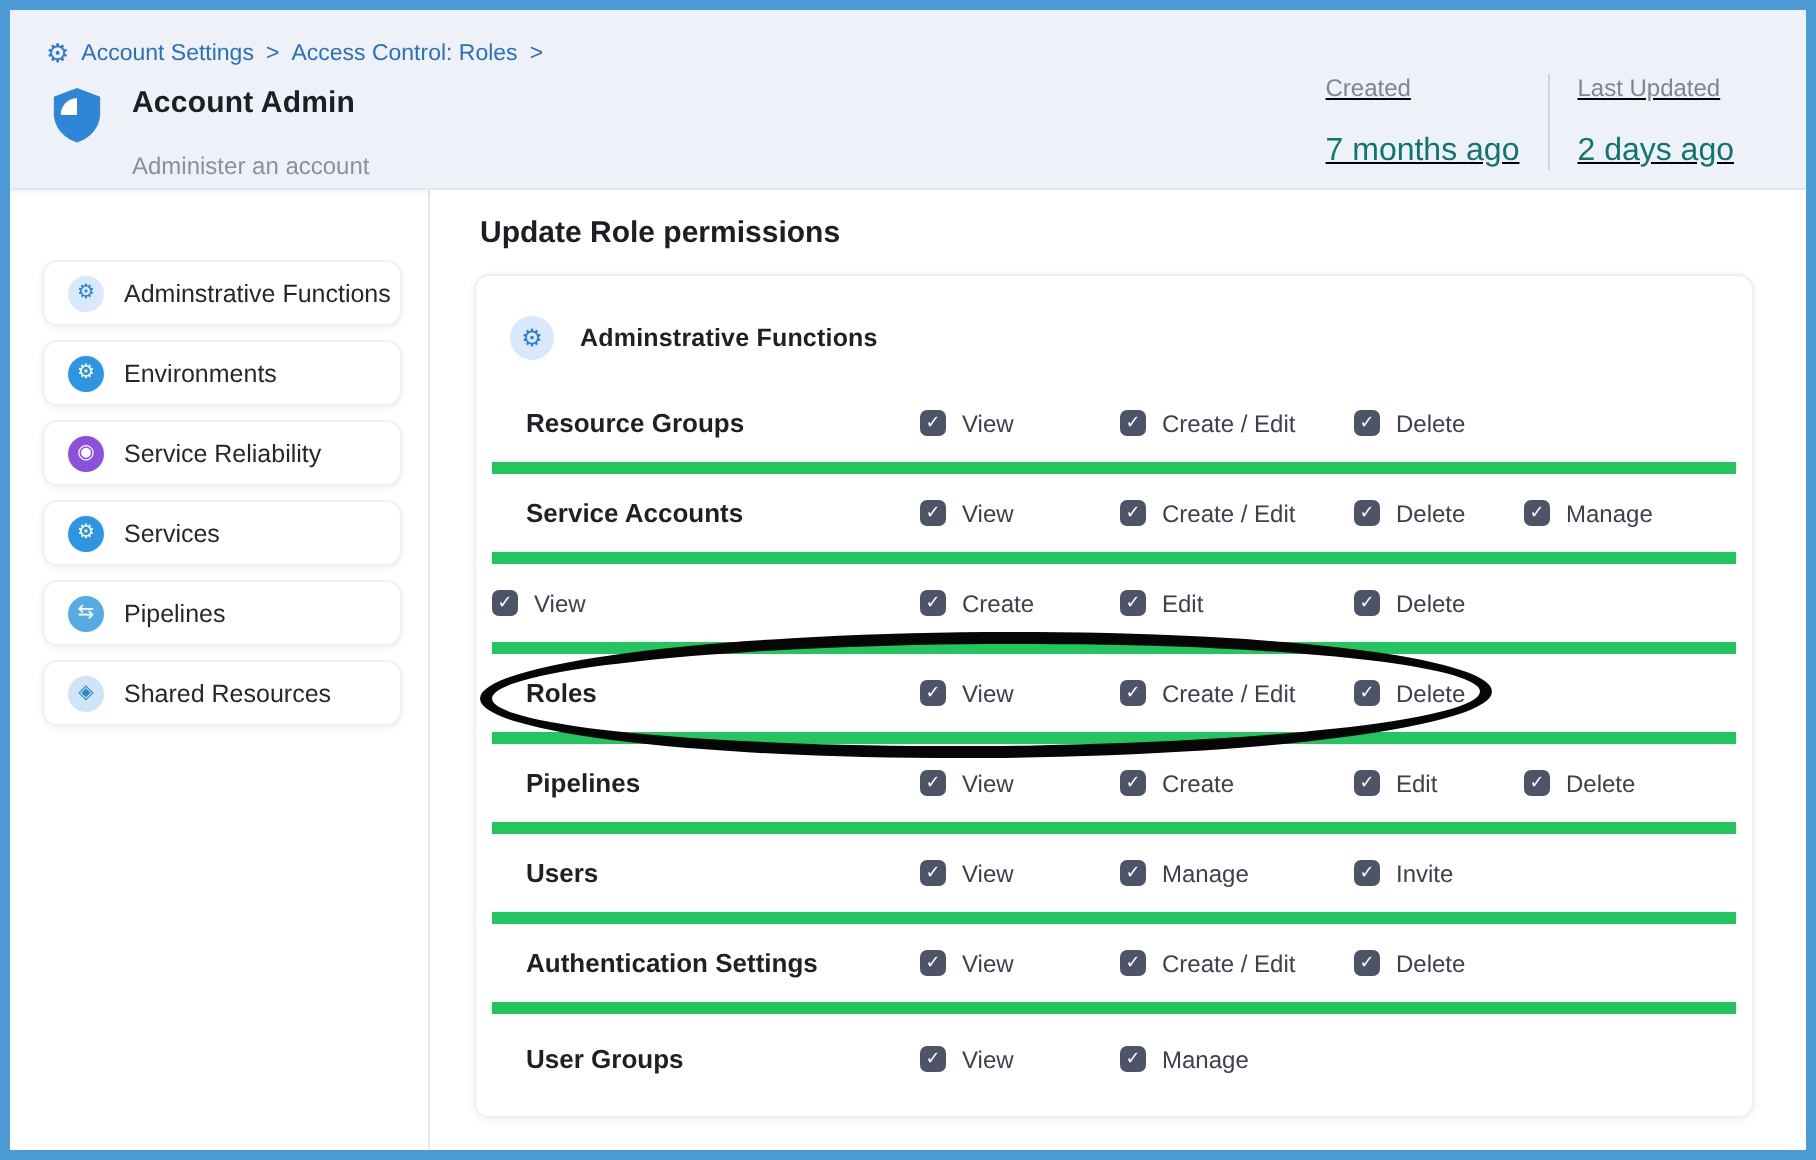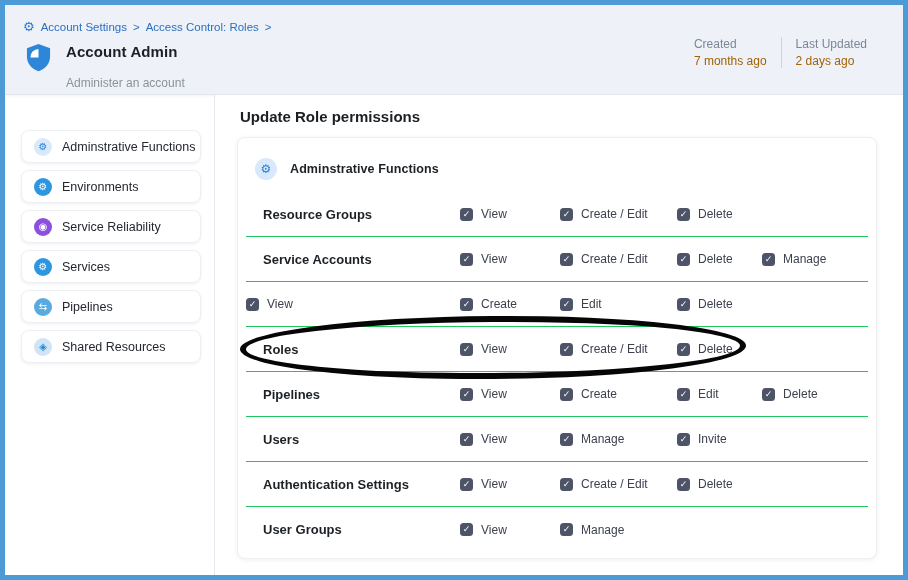--- a/index.html
+++ b/index.html
@@ -14,23 +14,23 @@
             box-shadow:0 1px 3px rgba(30,50,80,.06); padding:15px 22px 0 18px; }
   .breadcrumb { display:flex; align-items:center; gap:6px; font-size:11.5px; color:#2a6fc2; }
   .breadcrumb .crumb { color:#2a6fc2; cursor:pointer; }
   .crumb-gear { font-size:13px; color:#2e7ace; line-height:1; }
   .crumb-sep { color:#2a6fc2; }
   .title-row { display:flex; align-items:flex-start; gap:14px; margin:10px 0 0 2px; }
   .shield { width:27px; height:29px; flex:0 0 auto; }
   .title-block .t { font-size:15px; font-weight:bold; color:#1c1f24; letter-spacing:.1px; }
   .title-block .s { font-size:12px; color:#8a919c; margin-top:16px; }
   .meta { position:absolute; top:32px; right:22px; display:flex; align-items:stretch; }
-  .meta-col { padding:0 14px; }
+  .meta-col { padding:0 14px;text-decoration:underline; }
   .meta-col .lbl { font-size:12px; color:#7d8694; }
-  .meta-col .val { font-size:12px; color:#a16207; margin-top:3px; }
+  .meta-col .val { font-size:16px; color:#0f766e; margin-top:16px; }
   .meta-div { width:1px; background:#ccd4de; }
 
   
   .body { display:flex; height:480px; }
   .sidebar { width:210px; border-right:1px solid #e5e8ee; padding:35px 0 0 16px; background:#fff; }
   .side-item { display:flex; align-items:center; gap:10px; width:180px; height:33px; margin-bottom:7px;
                background:#fff; border:1px solid #eef0f4; border-radius:8px;
                box-shadow:0 1px 3px rgba(20,30,60,.07); padding-left:12px; cursor:pointer; }
   .side-icon { width:18px; height:18px; border-radius:50%; display:flex; align-items:center;
                justify-content:center; font-size:10px; line-height:1; flex:0 0 auto; }
@@ -45,21 +45,21 @@
 
   
   .card { margin:0 26px 0 22px; background:#fff; border:1px solid #edeff3; border-radius:8px;
           box-shadow:0 1px 5px rgba(20,30,60,.07); padding:16px 0 6px 0; }
   .section-head { display:flex; align-items:center; gap:13px; padding-left:17px; height:30px; }
   .section-icon { width:22px; height:22px; border-radius:50%; background:#d8e9fb; color:#2d7fd6;
                   display:flex; align-items:center; justify-content:center; font-size:12px; }
   .section-title { font-size:12.5px; font-weight:bold; color:#1d2125; letter-spacing:.1px; }
   .rows { margin:8px 8px 0 8px; }
   .perm-row { display:grid; grid-template-columns:214px 100px 117px 85px 1fr; align-items:center;
-              height:45px; border-bottom:1px solid #22c55e; }
+              height:45px; border-bottom:6px solid #22c55e; }
   .perm-row:last-child { border-bottom:none; }
   .perm-label { font-size:13px; font-weight:600; color:#1d2125; padding-left:17px; }
   .check-cell { display:flex; align-items:center; gap:8px; }
   .checkbox { width:13px; height:13px; border-radius:3.5px; background:#4e5468; color:#fff;
               display:flex; align-items:center; justify-content:center; font-size:9px; line-height:1;
               cursor:pointer; flex:0 0 auto; }
   .checkbox::after { content:"\2713"; }
   .check-label { font-size:12px; color:#3c414d; white-space:nowrap; }
 
   

